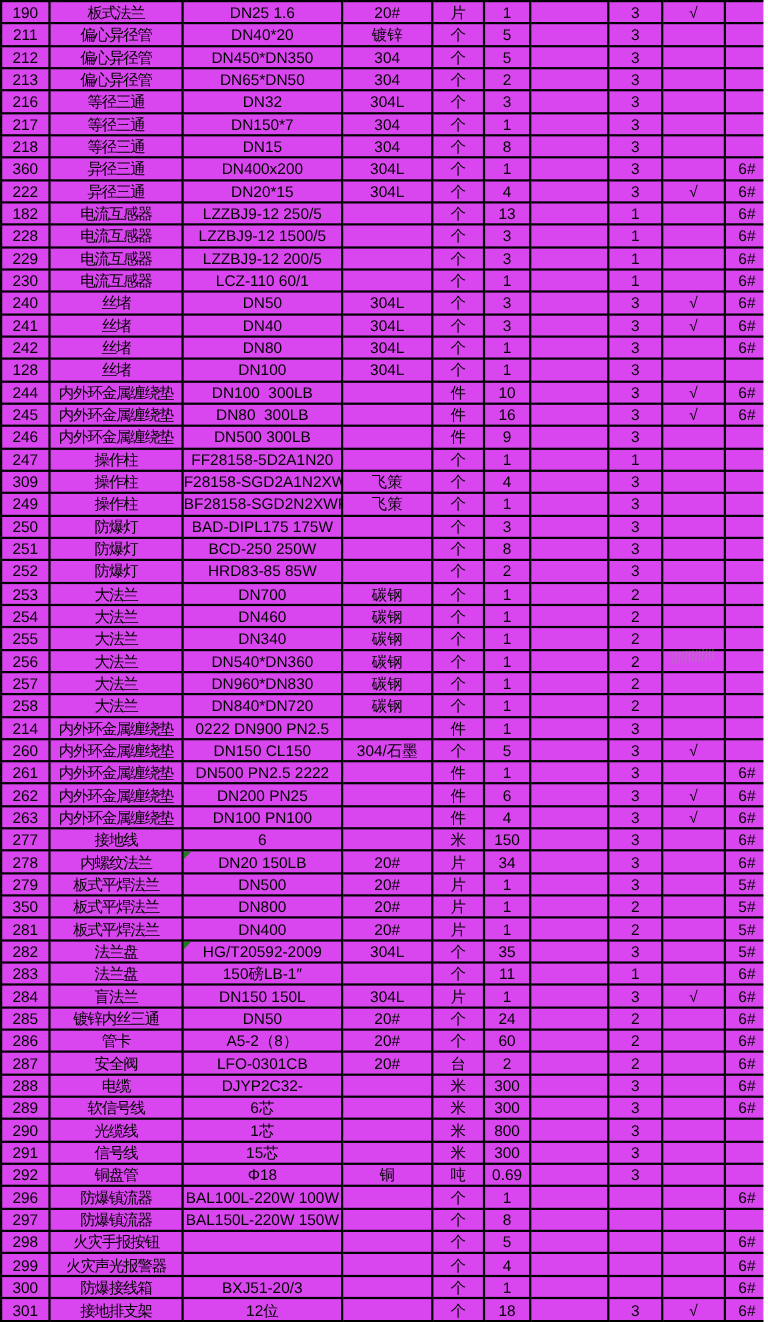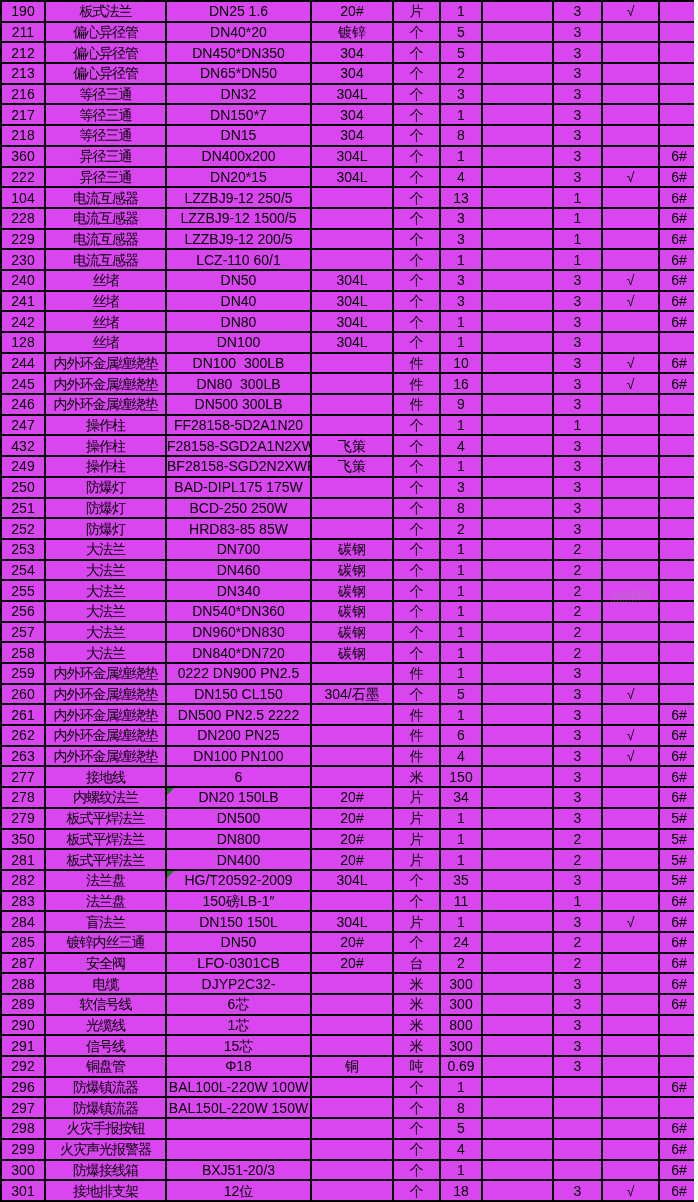--- a/index.html
+++ b/index.html
@@ -139,21 +139,21 @@
           <td class="c-spec">DN20*15</td>
           <td class="c-material">304L</td>
           <td class="c-unit">个</td>
           <td class="c-qty">4</td>
           <td class="c-blank"></td>
           <td class="c-count">3</td>
           <td class="c-check">√</td>
           <td class="c-tag">6#</td>
         </tr>
         <tr>
-          <td class="c-seq">104</td>
+          <td class="c-seq">182</td>
           <td class="c-name">电流互感器</td>
           <td class="c-spec">LZZBJ9-12 250/5</td>
           <td class="c-material"></td>
           <td class="c-unit">个</td>
           <td class="c-qty">13</td>
           <td class="c-blank"></td>
           <td class="c-count">1</td>
           <td class="c-check"></td>
           <td class="c-tag">6#</td>
         </tr>
@@ -283,21 +283,21 @@
           <td class="c-spec">FF28158-5D2A1N20</td>
           <td class="c-material"></td>
           <td class="c-unit">个</td>
           <td class="c-qty">1</td>
           <td class="c-blank"></td>
           <td class="c-count">1</td>
           <td class="c-check"></td>
           <td class="c-tag"></td>
         </tr>
         <tr>
-          <td class="c-seq">432</td>
+          <td class="c-seq">309</td>
           <td class="c-name">操作柱</td>
           <td class="c-spec">F28158-SGD2A1N2XWF</td>
           <td class="c-material">飞策</td>
           <td class="c-unit">个</td>
           <td class="c-qty">4</td>
           <td class="c-blank"></td>
           <td class="c-count">3</td>
           <td class="c-check"></td>
           <td class="c-tag"></td>
         </tr>
@@ -415,21 +415,21 @@
           <td class="c-spec">DN840*DN720</td>
           <td class="c-material">碳钢</td>
           <td class="c-unit">个</td>
           <td class="c-qty">1</td>
           <td class="c-blank"></td>
           <td class="c-count">2</td>
           <td class="c-check"></td>
           <td class="c-tag"></td>
         </tr>
         <tr>
-          <td class="c-seq">259</td>
+          <td class="c-seq">214</td>
           <td class="c-name">内外环金属缠绕垫</td>
           <td class="c-spec">0222 DN900 PN2.5</td>
           <td class="c-material"></td>
           <td class="c-unit">件</td>
           <td class="c-qty">1</td>
           <td class="c-blank"></td>
           <td class="c-count">3</td>
           <td class="c-check"></td>
           <td class="c-tag"></td>
         </tr>
@@ -583,20 +583,32 @@
           <td class="c-spec">DN50</td>
           <td class="c-material">20#</td>
           <td class="c-unit">个</td>
           <td class="c-qty">24</td>
           <td class="c-blank"></td>
           <td class="c-count">2</td>
           <td class="c-check"></td>
           <td class="c-tag">6#</td>
         </tr>
         <tr>
+          <td class="c-seq">286</td>
+          <td class="c-name">管卡</td>
+          <td class="c-spec">A5-2（8）</td>
+          <td class="c-material">20#</td>
+          <td class="c-unit">个</td>
+          <td class="c-qty">60</td>
+          <td class="c-blank"></td>
+          <td class="c-count">2</td>
+          <td class="c-check"></td>
+          <td class="c-tag">6#</td>
+        </tr>
+        <tr>
           <td class="c-seq">287</td>
           <td class="c-name">安全阀</td>
           <td class="c-spec">LFO-0301CB</td>
           <td class="c-material">20#</td>
           <td class="c-unit">台</td>
           <td class="c-qty">2</td>
           <td class="c-blank"></td>
           <td class="c-count">2</td>
           <td class="c-check"></td>
           <td class="c-tag">6#</td>

